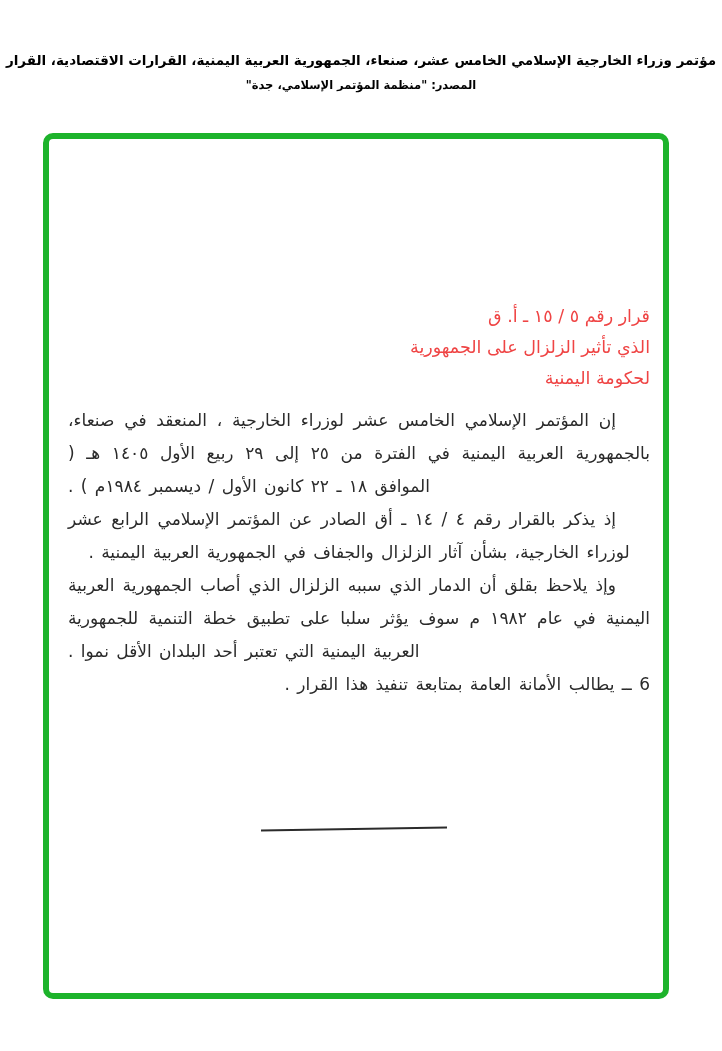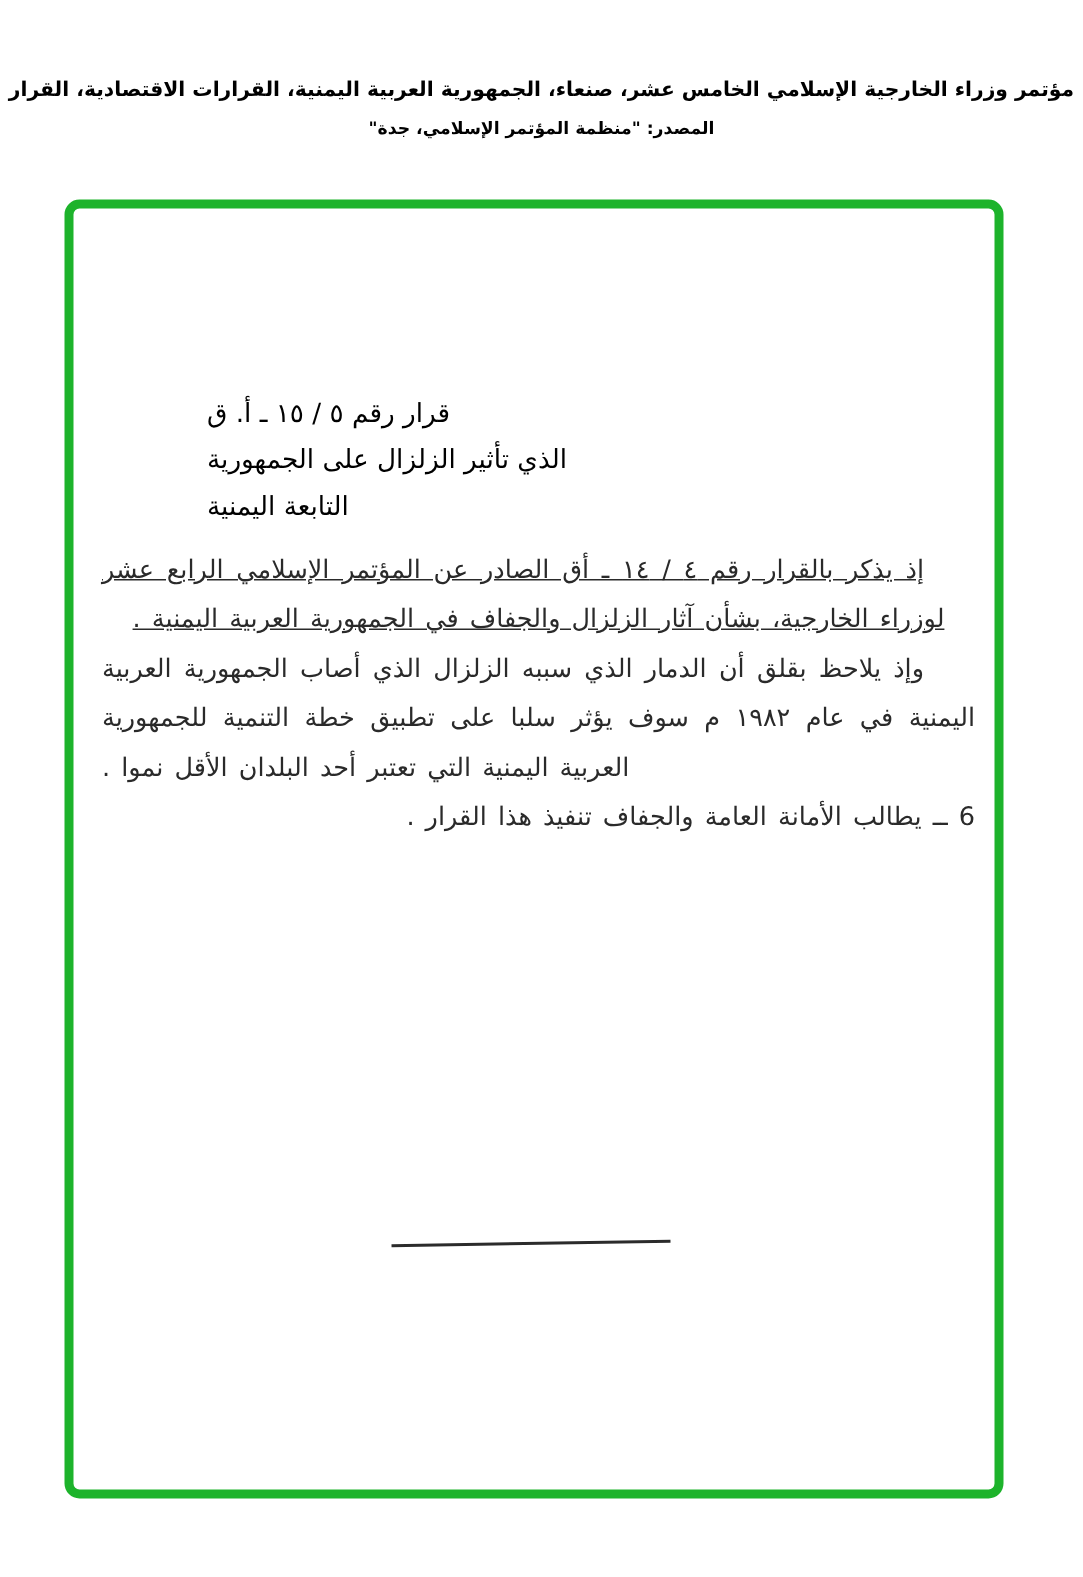--- a/index.html
+++ b/index.html
@@ -55,36 +55,37 @@
     top: 122px;
     right: 13px;
     left: 19px;
     direction: rtl;
     color: #2a2a2a;
     font-size: 17px;
     line-height: 33px;
   }
 
   .title-block {
-    text-align: left;
+    text-align: right;
     padding-left: 70px; 
     font-size: 17.5px;
     line-height: 31px;
     margin-bottom: 10px;
-    color: #000000;
+    color: #ef4444;
+    margin-top: 40px;
   }
 
   .para {
     margin: 0;
     text-align: justify;
     text-indent: 34px;          
     word-spacing: 2px;
   }
   .para.last-left   { text-align-last: left; }
-  .para.last-center { text-align-last: center; text-decoration: underline; }
+  .para.last-center { text-align-last: center; }
 
   .item {
     margin: 0;
     text-align: justify;
     padding-right: 30px;        
     text-indent: -30px;
     word-spacing: 2px;
   }
   .item .item-number { white-space: nowrap; }
 
@@ -108,31 +109,32 @@
     <div class="source-line">المصدر:  "منظمة المؤتمر الإسلامي، جدة"</div>
   </div>
 
   <div class="doc-frame" style="border-color: rgb(29, 179, 43);">
 
     <div class="doc-content" style="color: rgb(42, 42, 42);">
 
       <div class="title-block">
         <div>قرار رقم ٥ / ١٥ ـ أ. ق</div>
         <div>الذي تأثير الزلزال على الجمهورية</div>
-        <div>التابعة اليمنية</div>
+        <div>لحكومة اليمنية</div>
       </div>
 
+      <p class="para last-left">إن المؤتمر الإسلامي الخامس عشر لوزراء الخارجية ، المنعقد في صنعاء، بالجمهورية العربية اليمنية في الفترة من ٢٥ إلى ٢٩ ربيع الأول ١٤٠٥ هـ ( الموافق ١٨ ـ ٢٢ كانون الأول / ديسمبر ١٩٨٤م ) .</p>
 
       <p class="para last-center">إذ يذكر بالقرار رقم ٤ / ١٤ ـ أق الصادر عن المؤتمر الإسلامي الرابع عشر لوزراء الخارجية، بشأن آثار الزلزال والجفاف في الجمهورية العربية اليمنية .</p>
 
       <p class="para last-left">وإذ يلاحظ بقلق أن الدمار الذي سببه الزلزال الذي أصاب الجمهورية العربية اليمنية في عام ١٩٨٢ م سوف يؤثر سلبا على تطبيق خطة التنمية للجمهورية العربية اليمنية التي تعتبر أحد البلدان الأقل نموا .</p>
 
 
 
-      <p class="item"><span class="item-number">6 ــ</span> <span>يطالب الأمانة العامة والجفاف تنفيذ هذا القرار .</span></p>
+      <p class="item"><span class="item-number">6 ــ</span> <span>يطالب الأمانة العامة بمتابعة تنفيذ هذا القرار .</span></p>
 
     </div>
 
     <div class="divider-rule"></div>
 
   </div>
 
 </div>
 
 </body></html>

